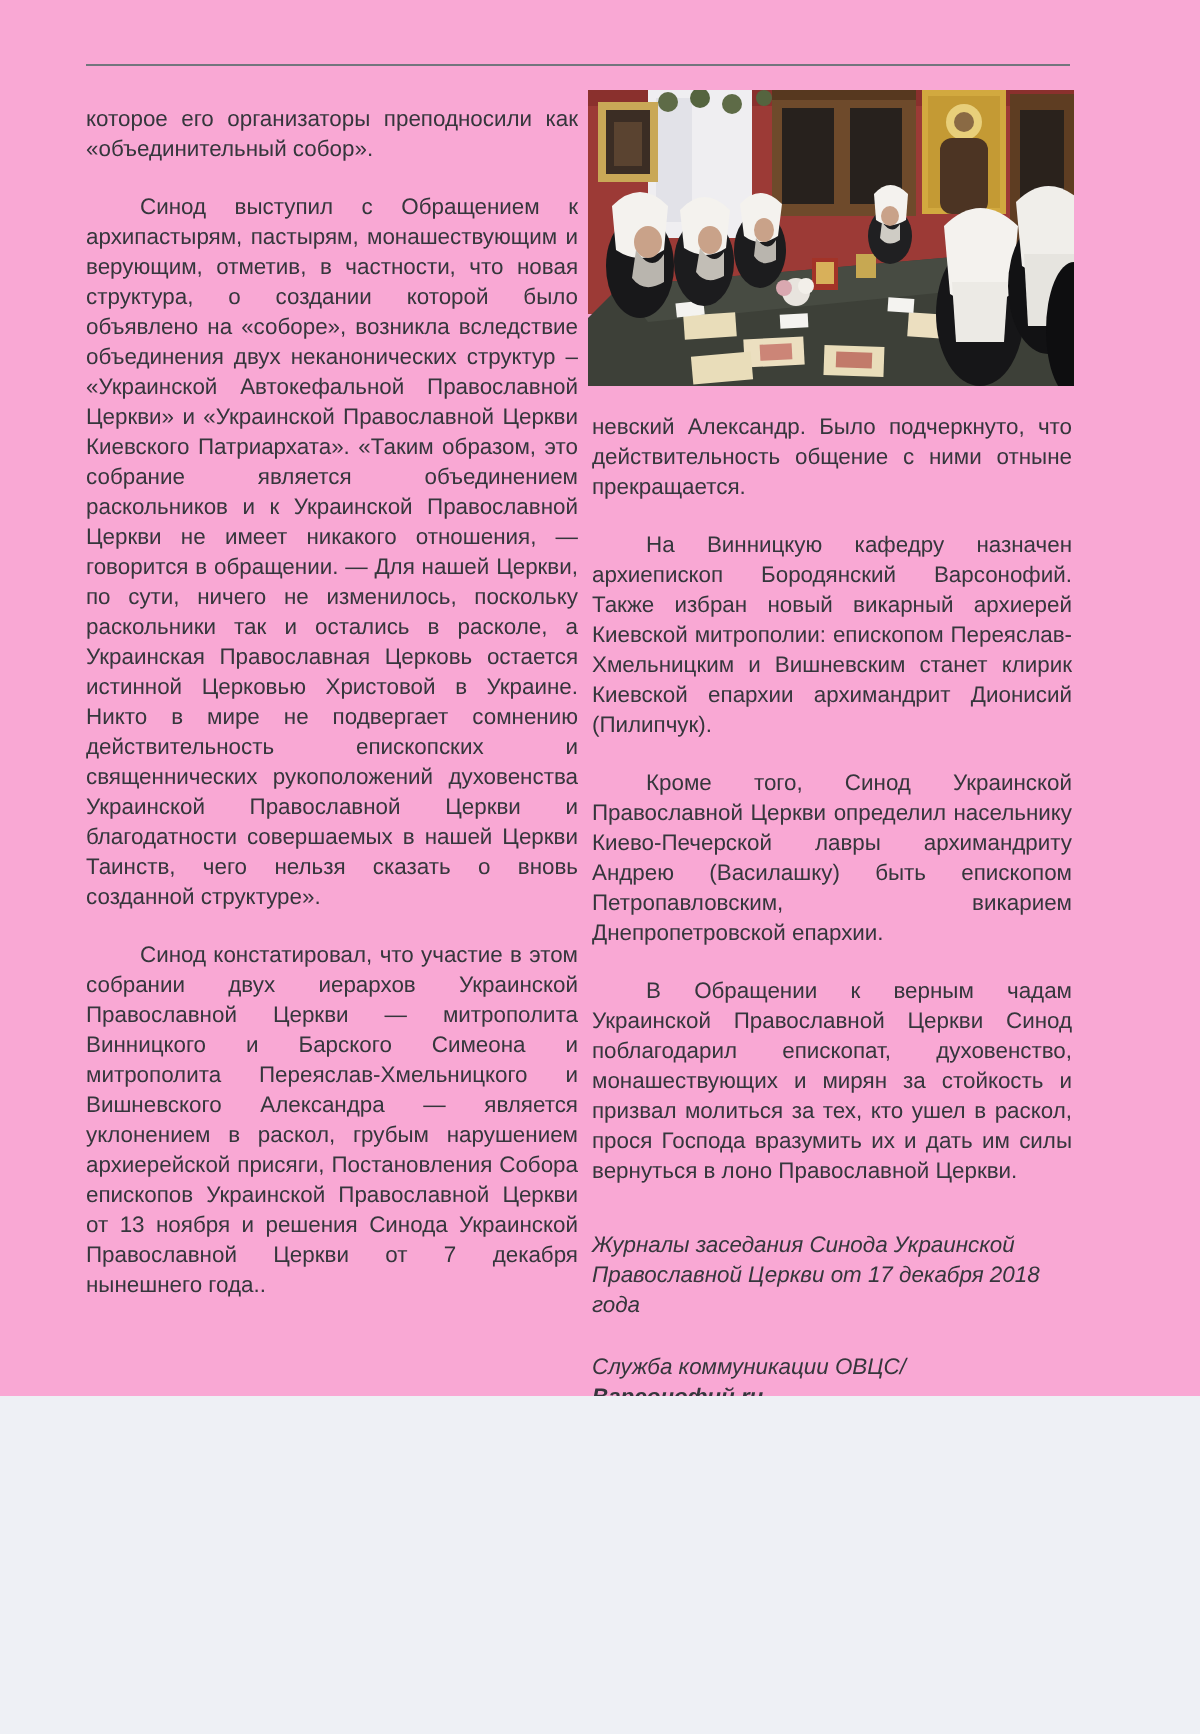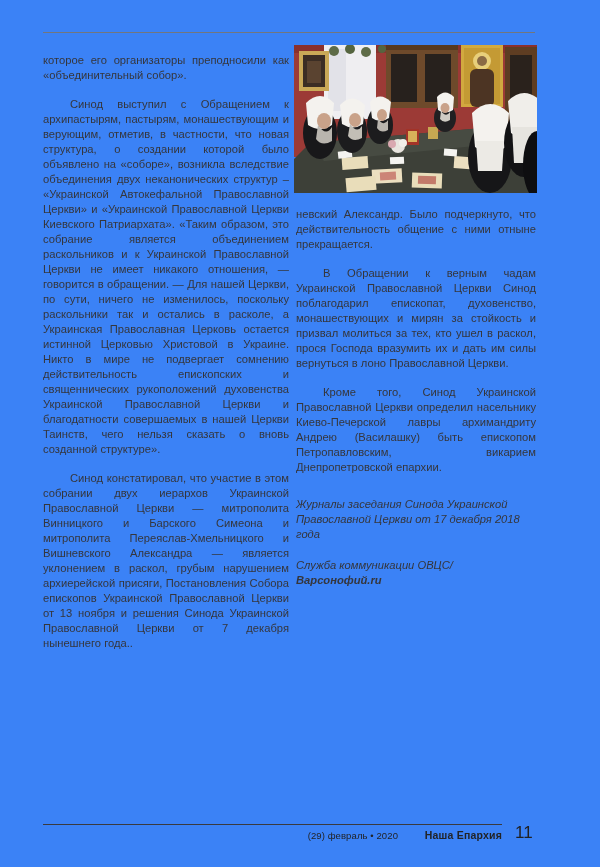--- a/index.html
+++ b/index.html
@@ -3,22 +3,22 @@
 <meta charset="utf-8">
 <style>
   html, body { margin: 0; padding: 0; }
   body {
     width: 600px; height: 867px;
     background: #eef0f5;
     font-family: "Liberation Sans", sans-serif;
   }
   .page {
     position: relative;
-    width: 600px; height: 867px;
-    background: #3b82f6;
+    width: 600px; height: 698px;
+    background: #f9a8d4;
     overflow: hidden;
     color: #35363c;
   }
   .top-rule {
     position: absolute; left: 43px; top: 32px;
     width: 492px; height: 1px; background: #72767d;
   }
   .col {
     position: absolute;
     font-size: 11.2px;
@@ -173,22 +173,23 @@
         <g>
           <ellipse cx="230" cy="98" rx="20" ry="34" fill="#121214"></ellipse>
           <path d="M214 56 q16 -16 33 0 l-3 32 q-14 9 -27 0 Z" fill="#f0eeea"></path>
           <path d="M218 82 l26 0 l0 36 l-24 0 Z" fill="#e6e4df"></path>
         </g>
 
         <ellipse cx="243" cy="120" rx="14" ry="34" fill="#0e0e10"></ellipse>
       </svg>
     </figure>
     <p class="no-indent">невский Александр. Было подчеркнуто, что действительность общение с ними отныне прекращается.</p>
+    <p>На Винницкую кафедру назначен архиепископ Бородянский Варсонофий. Также избран новый викарный архиерей Киевской митрополии: епископом Переяслав-Хмельницким и Вишневским станет клирик Киевской епархии архимандрит Дионисий (Пилипчук).</p>
+    <p>Кроме того, Синод Украинской Православной Церкви определил насельнику Киево-Печерской лавры архимандриту Андрею (Василашку) быть епископом Петропавловским, викарием Днепропетровской епархии.</p>
     <p>В Обращении к верным чадам Украинской Православной Церкви Синод поблагодарил епископат, духовенство, монашествующих и мирян за стойкость и призвал молиться за тех, кто ушел в раскол, прося Господа вразумить их и дать им силы вернуться в лоно Православной Церкви.</p>
-    <p>Кроме того, Синод Украинской Православной Церкви определил насельнику Киево-Печерской лавры архимандриту Андрею (Василашку) быть епископом Петропавловским, викарием Днепропетровской епархии.</p>
     <p class="source-note">Журналы заседания Синода Украинской Православной Церкви от 17 декабря 2018 года</p>
     <p class="signature">
       <span>Служба коммуникации ОВЦС/</span><br>
       <span class="sig-bold">Варсонофий.ru</span>
     </p>
   </div>
 
   <div class="footer-rule"></div>
   <div class="footer-row">
     <span class="issue">(29) февраль • 2020</span>

